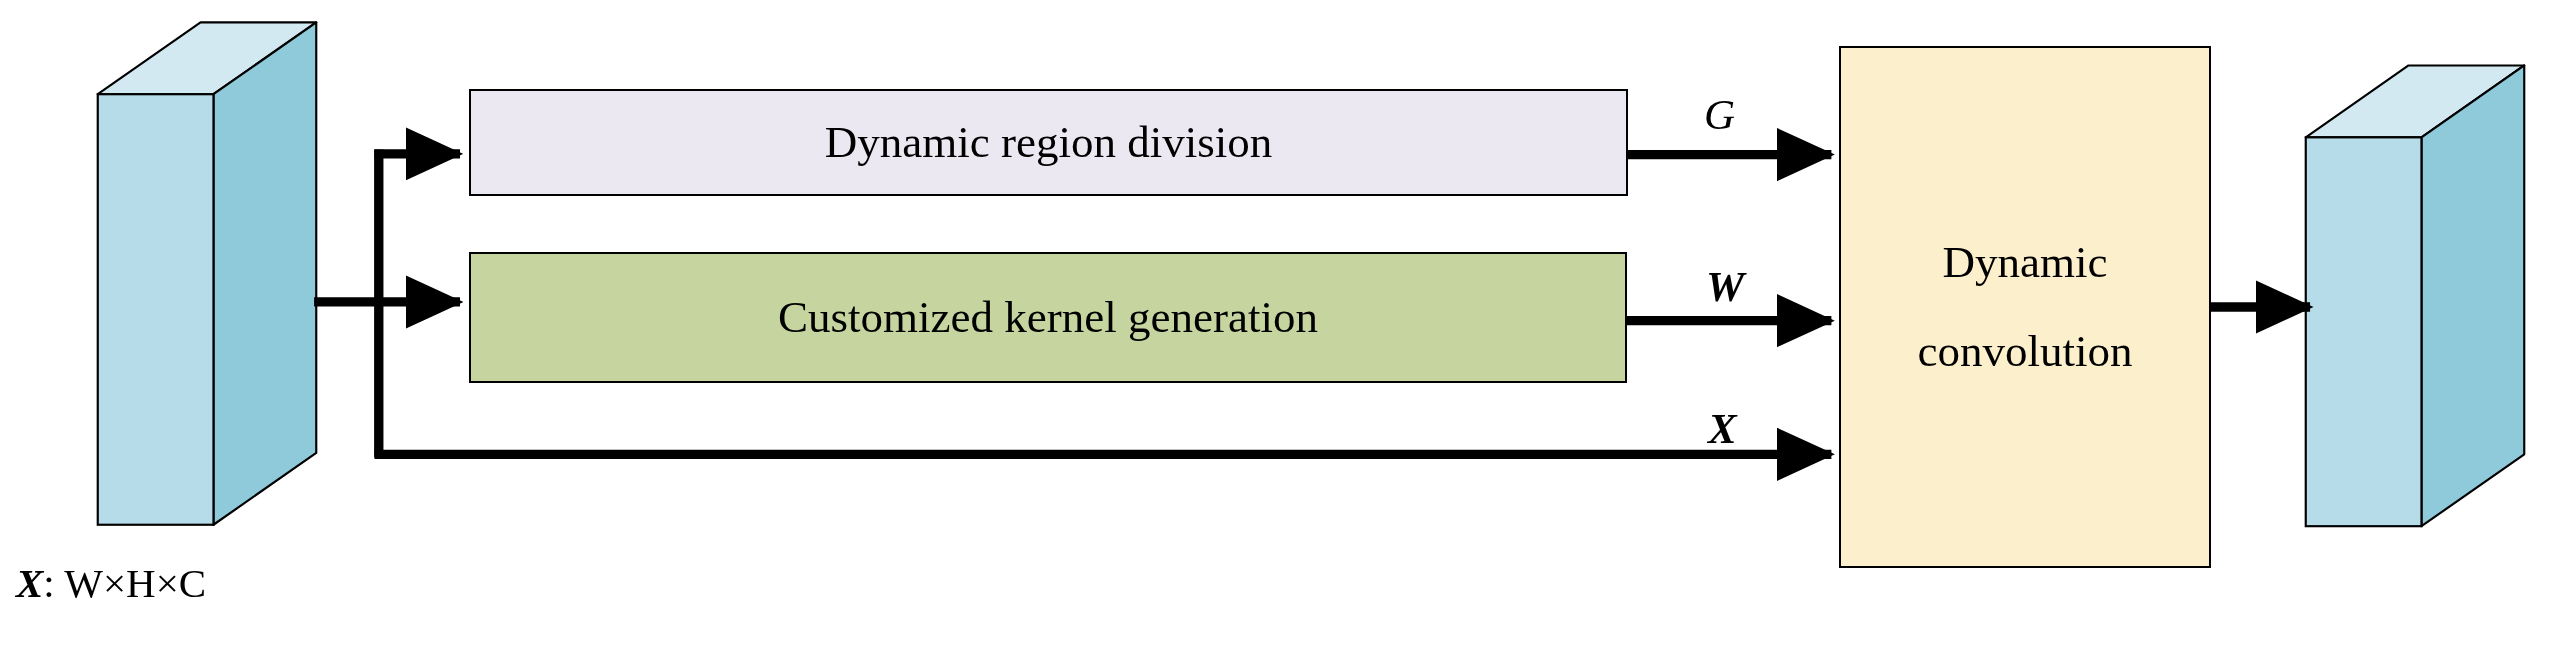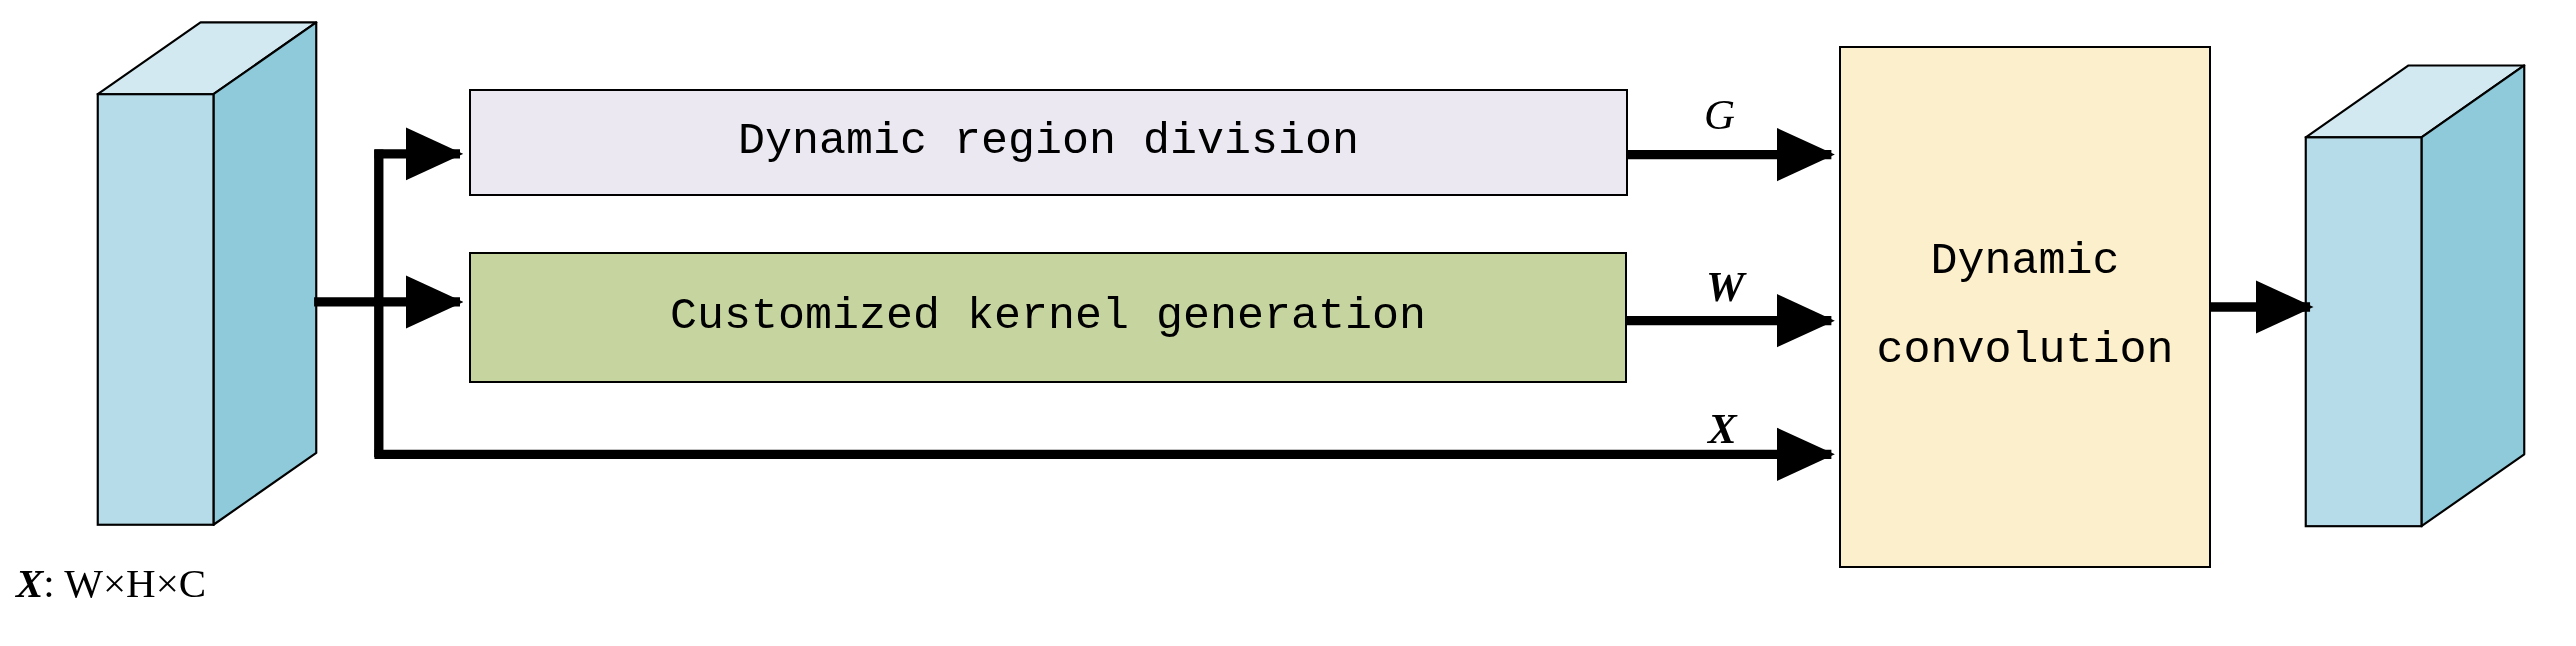--- a/index.html
+++ b/index.html
@@ -26,21 +26,21 @@
   #box-kernel{
     left:469px;top:252px;width:1158px;height:131px;
     background:#c6d5a0;
   }
   #box-dynconv{
     left:1839px;top:46px;width:372px;height:522px;
     background:#fcefcb;
     flex-direction:column;justify-content:center;
   }
   .proc-label{
-    font-family:Liberation Mono, monospace;
+    font-family:Liberation Serif, serif;
     font-weight:400;color:#000000;white-space:nowrap;
   }
   #label-division{font-size:45px;}
   #label-kernel{font-size:45px;}
   #label-dynconv-1{font-size:45px;margin-bottom:40px;}
   #label-dynconv-2{font-size:45px;}
 
   
   .edge-label{
     position:absolute;color:#000000;

